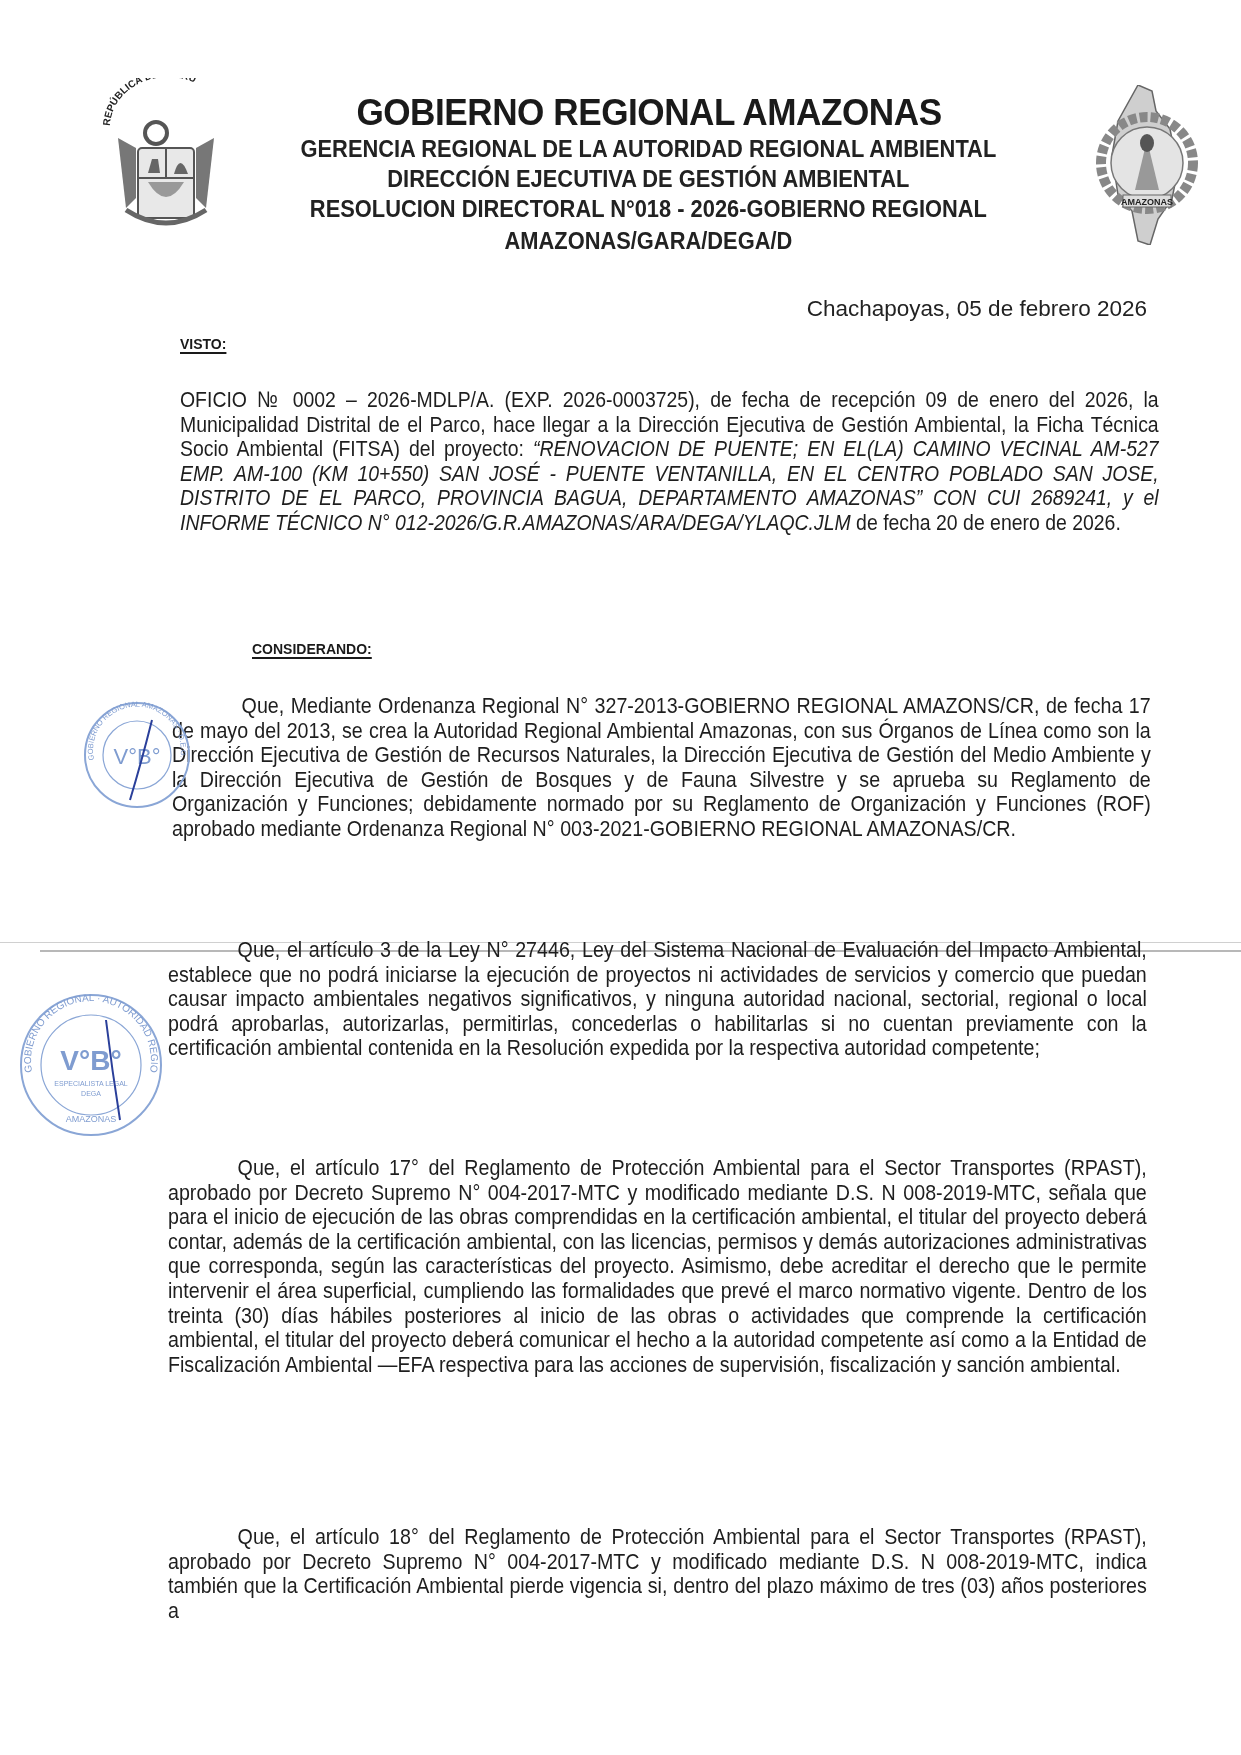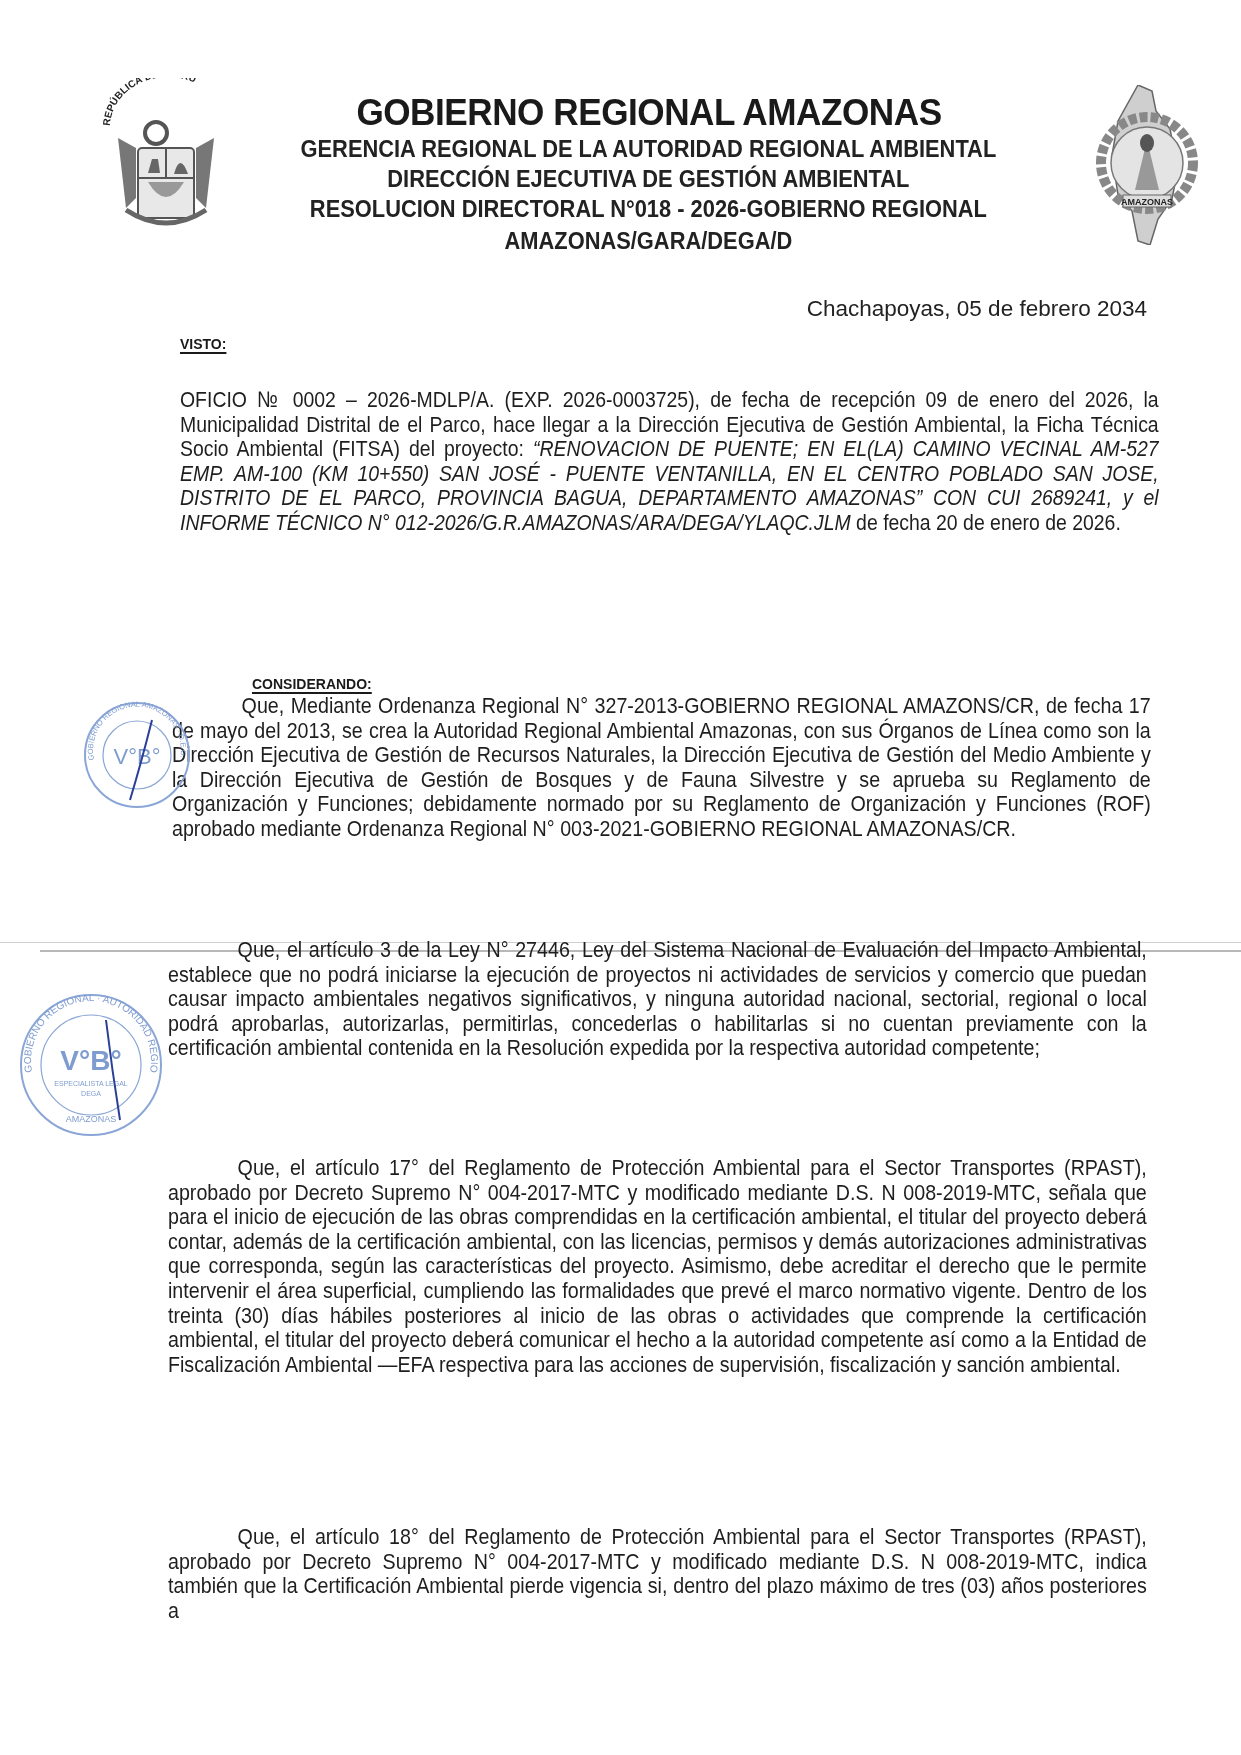--- a/index.html
+++ b/index.html
@@ -50,28 +50,28 @@
     <text x="57" y="119.5" font-size="9" font-weight="bold" text-anchor="middle" fill="#222" font-family="Liberation Sans, sans-serif">AMAZONAS</text>
   </svg>
 </div>
 
 <div class="abs hdr-title">GOBIERNO REGIONAL AMAZONAS</div>
 <div class="abs hdr-line" style="top:136px;">GERENCIA REGIONAL DE LA AUTORIDAD REGIONAL AMBIENTAL</div>
 <div class="abs hdr-line" style="top:166px;">DIRECCIÓN EJECUTIVA DE GESTIÓN AMBIENTAL</div>
 <div class="abs hdr-line" style="top:196px;">RESOLUCION DIRECTORAL N°018 - 2026-GOBIERNO REGIONAL</div>
 <div class="abs hdr-line" style="top:228px;">AMAZONAS/GARA/DEGA/D</div>
 
-<div class="abs date">Chachapoyas, 05 de febrero 2034</div>
+<div class="abs date">Chachapoyas, 05 de febrero 2026</div>
 
 <div class="abs section" style="left:180px; top:336px;">VISTO:</div>
 <div class="abs para cond" style="left:180px; top:388px;">
   <span>OFICIO № 0002 – 2026-MDLP/A. (EXP. 2026-0003725), de fecha de recepción 09 de enero del 2026, la Municipalidad Distrital de el Parco, hace llegar a la Dirección Ejecutiva de Gestión Ambiental, la Ficha Técnica Socio Ambiental (FITSA) del proyecto: </span><span class="ital">“RENOVACION DE PUENTE; EN EL(LA) CAMINO VECINAL AM-527 EMP. AM-100 (KM 10+550) SAN JOSÉ - PUENTE VENTANILLA, EN EL CENTRO POBLADO SAN JOSE, DISTRITO DE EL PARCO, PROVINCIA BAGUA, DEPARTAMENTO AMAZONAS” CON CUI 2689241, y el INFORME TÉCNICO N° 012-2026/G.R.AMAZONAS/ARA/DEGA/YLAQC.JLM</span><span> de fecha 20 de enero de 2026.</span>
 </div>
 
-<div class="abs section" style="left:252px; top:676px;">CONSIDERANDO:</div>
+<div class="abs section" style="left:252px; top:641px;">CONSIDERANDO:</div>
 
 <div class="abs para cond2" style="left:172px; top:694px;">
   <span class="indent"></span><span>Que, Mediante Ordenanza Regional N° 327-2013-GOBIERNO REGIONAL AMAZONS/CR, de fecha 17 de mayo del 2013, se crea la Autoridad Regional Ambiental Amazonas, con sus Órganos de Línea como son la Dirección  Ejecutiva de Gestión de Recursos Naturales, la Dirección Ejecutiva de  Gestión del Medio Ambiente y la Dirección Ejecutiva de Gestión de Bosques y de Fauna Silvestre y se aprueba su Reglamento de Organización y Funciones; debidamente normado por su Reglamento de Organización y Funciones (ROF) aprobado mediante Ordenanza Regional N° 003-2021-GOBIERNO REGIONAL AMAZONAS/CR.</span>
 </div>
 
 <div class="abs scanline2"></div>
 <div class="abs scanline"></div>
 
 <div class="abs para cond2" style="left:168px; top:938px;">
   <span class="indent"></span><span>Que, el artículo 3 de la Ley N° 27446, Ley del Sistema Nacional de Evaluación del Impacto Ambiental, establece que no podrá iniciarse la ejecución de proyectos ni actividades de servicios y comercio que puedan causar impacto ambientales negativos significativos, y ninguna autoridad nacional, sectorial, regional o local podrá aprobarlas, autorizarlas, permitirlas, concederlas o habilitarlas si no cuentan previamente con la certificación ambiental contenida en la Resolución expedida por la respectiva autoridad competente;</span>

